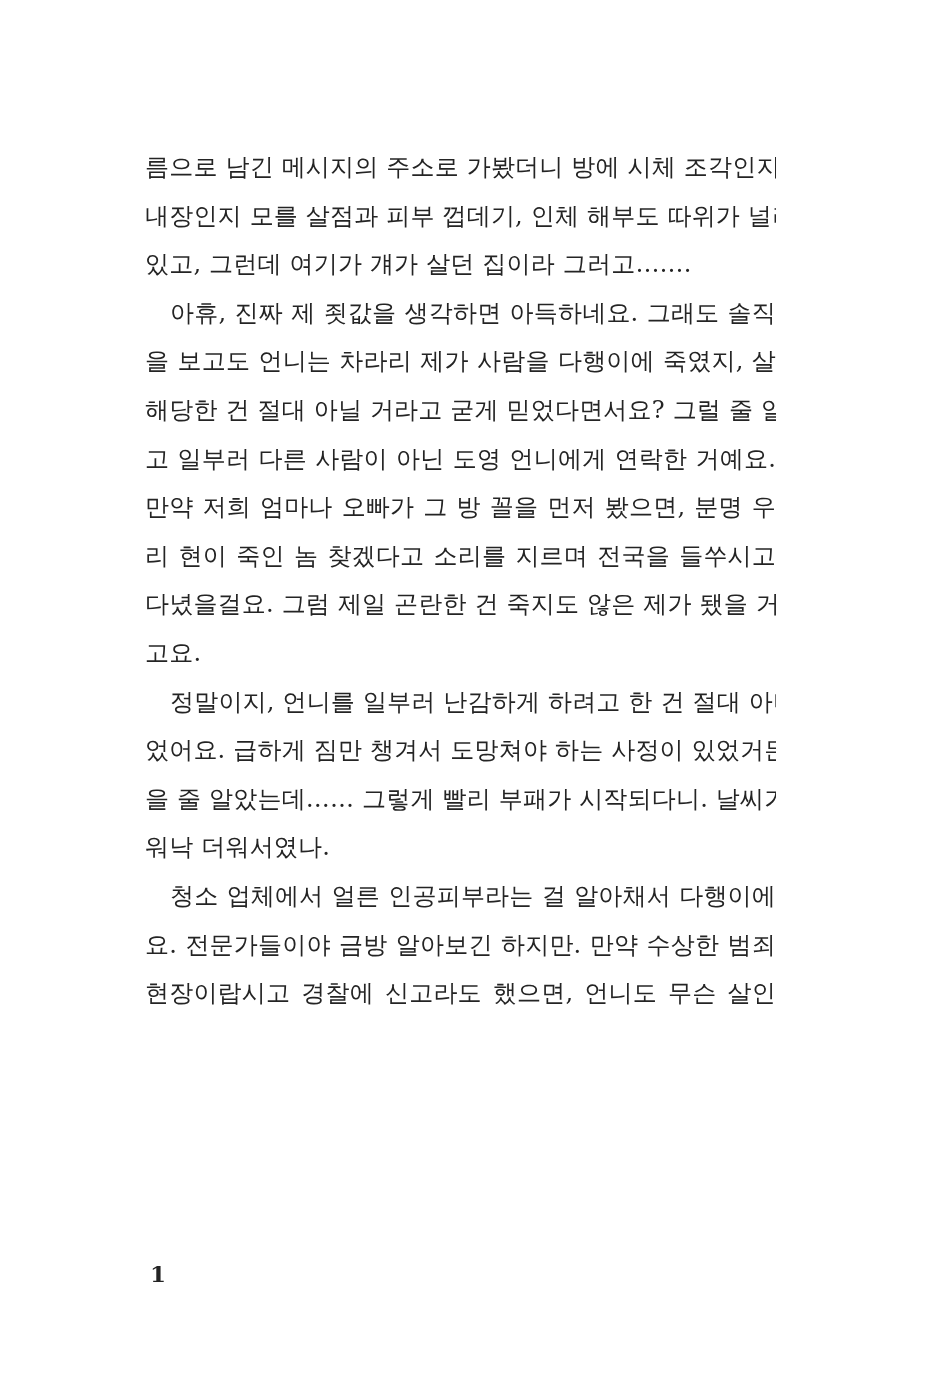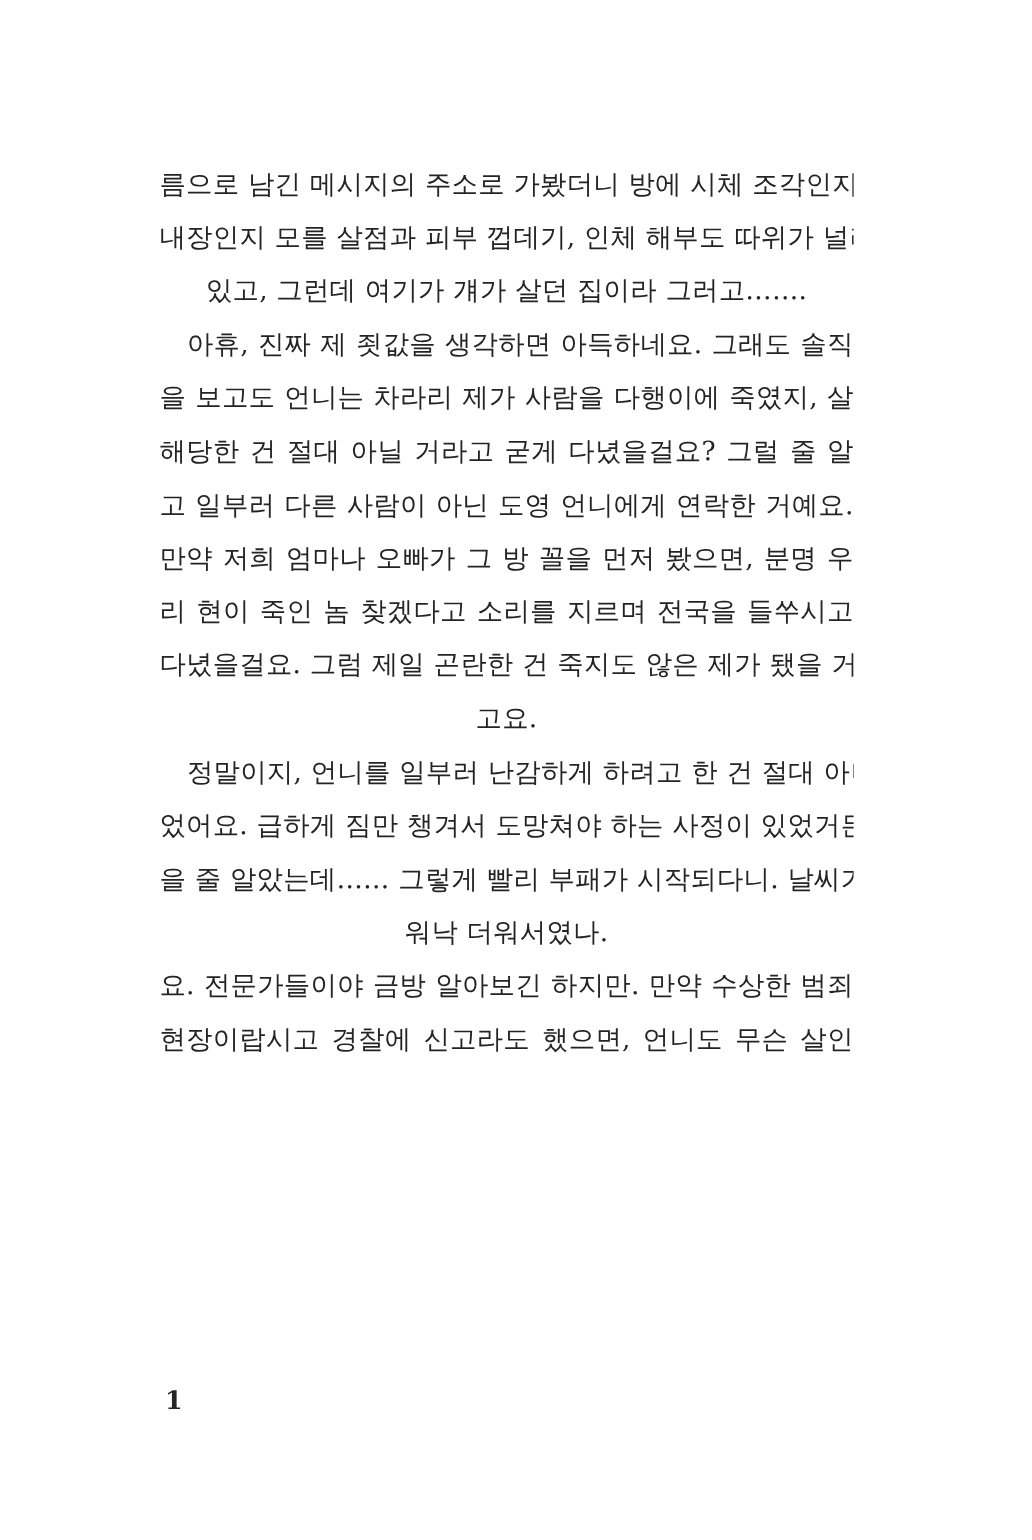--- a/index.html
+++ b/index.html
@@ -22,21 +22,21 @@
     left: 122px;
     top: 143px;
     width: 631px;
   }
   .line {
     height: 48.6px;
     line-height: 48.6px;
     font-size: 24px;
     white-space: nowrap;
     overflow: hidden;
-    text-align: center;
+    text-align: left;
     letter-spacing: 0.2px;
   }
   .line.just {
     text-align: justify;
     text-align-last: justify;
   }
   .line.indent {
     padding-left: 25px;
   }
   .page-number {
@@ -52,27 +52,28 @@
 </head>
 <body>
 
 <div class="book-page">
   <div class="text-block">
       <div class="line just">름으로 남긴 메시지의 주소로 가봤더니 방에 시체 조각인지</div>
       <div class="line just">내장인지 모를 살점과 피부 껍데기, 인체 해부도 따위가 널려</div>
       <div class="line">있고, 그런데 여기가 걔가 살던 집이라 그러고…….</div>
       <div class="line indent just">아휴, 진짜 제 죗값을 생각하면 아득하네요. 그래도 솔직</div>
       <div class="line just">을 보고도 언니는 차라리 제가 사람을 다행이에 죽였지, 살</div>
-      <div class="line just">해당한 건 절대 아닐 거라고 굳게 다녔을걸요? 그럴 줄 알</div>
+      <div class="line just">해당한 건 절대 아닐 거라고 굳게 믿었다면서요? 그럴 줄 알</div>
       <div class="line just">고 일부러 다른 사람이 아닌 도영 언니에게 연락한 거예요.</div>
       <div class="line just">만약 저희 엄마나 오빠가 그 방 꼴을 먼저 봤으면, 분명 우</div>
       <div class="line just">리 현이 죽인 놈 찾겠다고 소리를 지르며 전국을 들쑤시고</div>
       <div class="line just">다녔을걸요. 그럼 제일 곤란한 건 죽지도 않은 제가 됐을 거</div>
       <div class="line">고요.</div>
       <div class="line indent just">정말이지, 언니를 일부러 난감하게 하려고 한 건 절대 아니</div>
       <div class="line just">었어요. 급하게 짐만 챙겨서 도망쳐야 하는 사정이 있었거든</div>
       <div class="line just">을 줄 알았는데…… 그렇게 빨리 부패가 시작되다니. 날씨가</div>
       <div class="line">워낙 더워서였나.</div>
+      <div class="line indent just">청소 업체에서 얼른 인공피부라는 걸 알아채서 다행이에</div>
       <div class="line just">요. 전문가들이야 금방 알아보긴 하지만. 만약 수상한 범죄</div>
       <div class="line just">현장이랍시고 경찰에 신고라도 했으면, 언니도 무슨 살인</div>
     </div>
   <div class="page-number">1</div>
 </div>
 
 </body></html>

